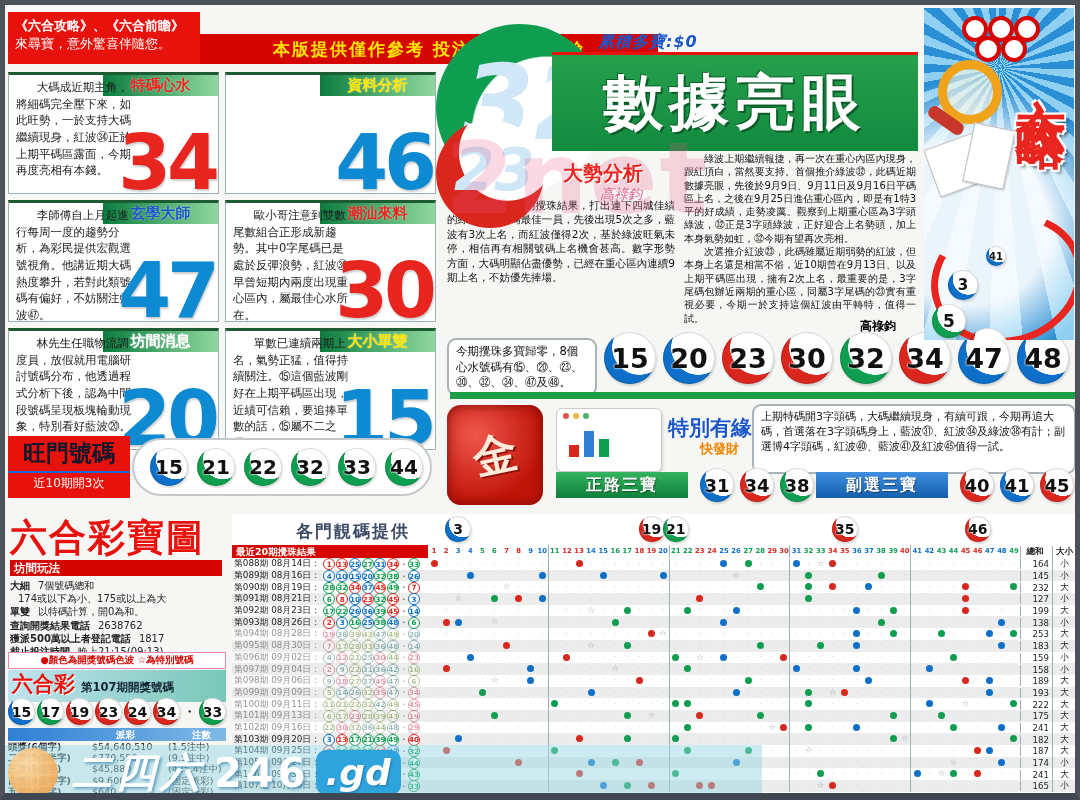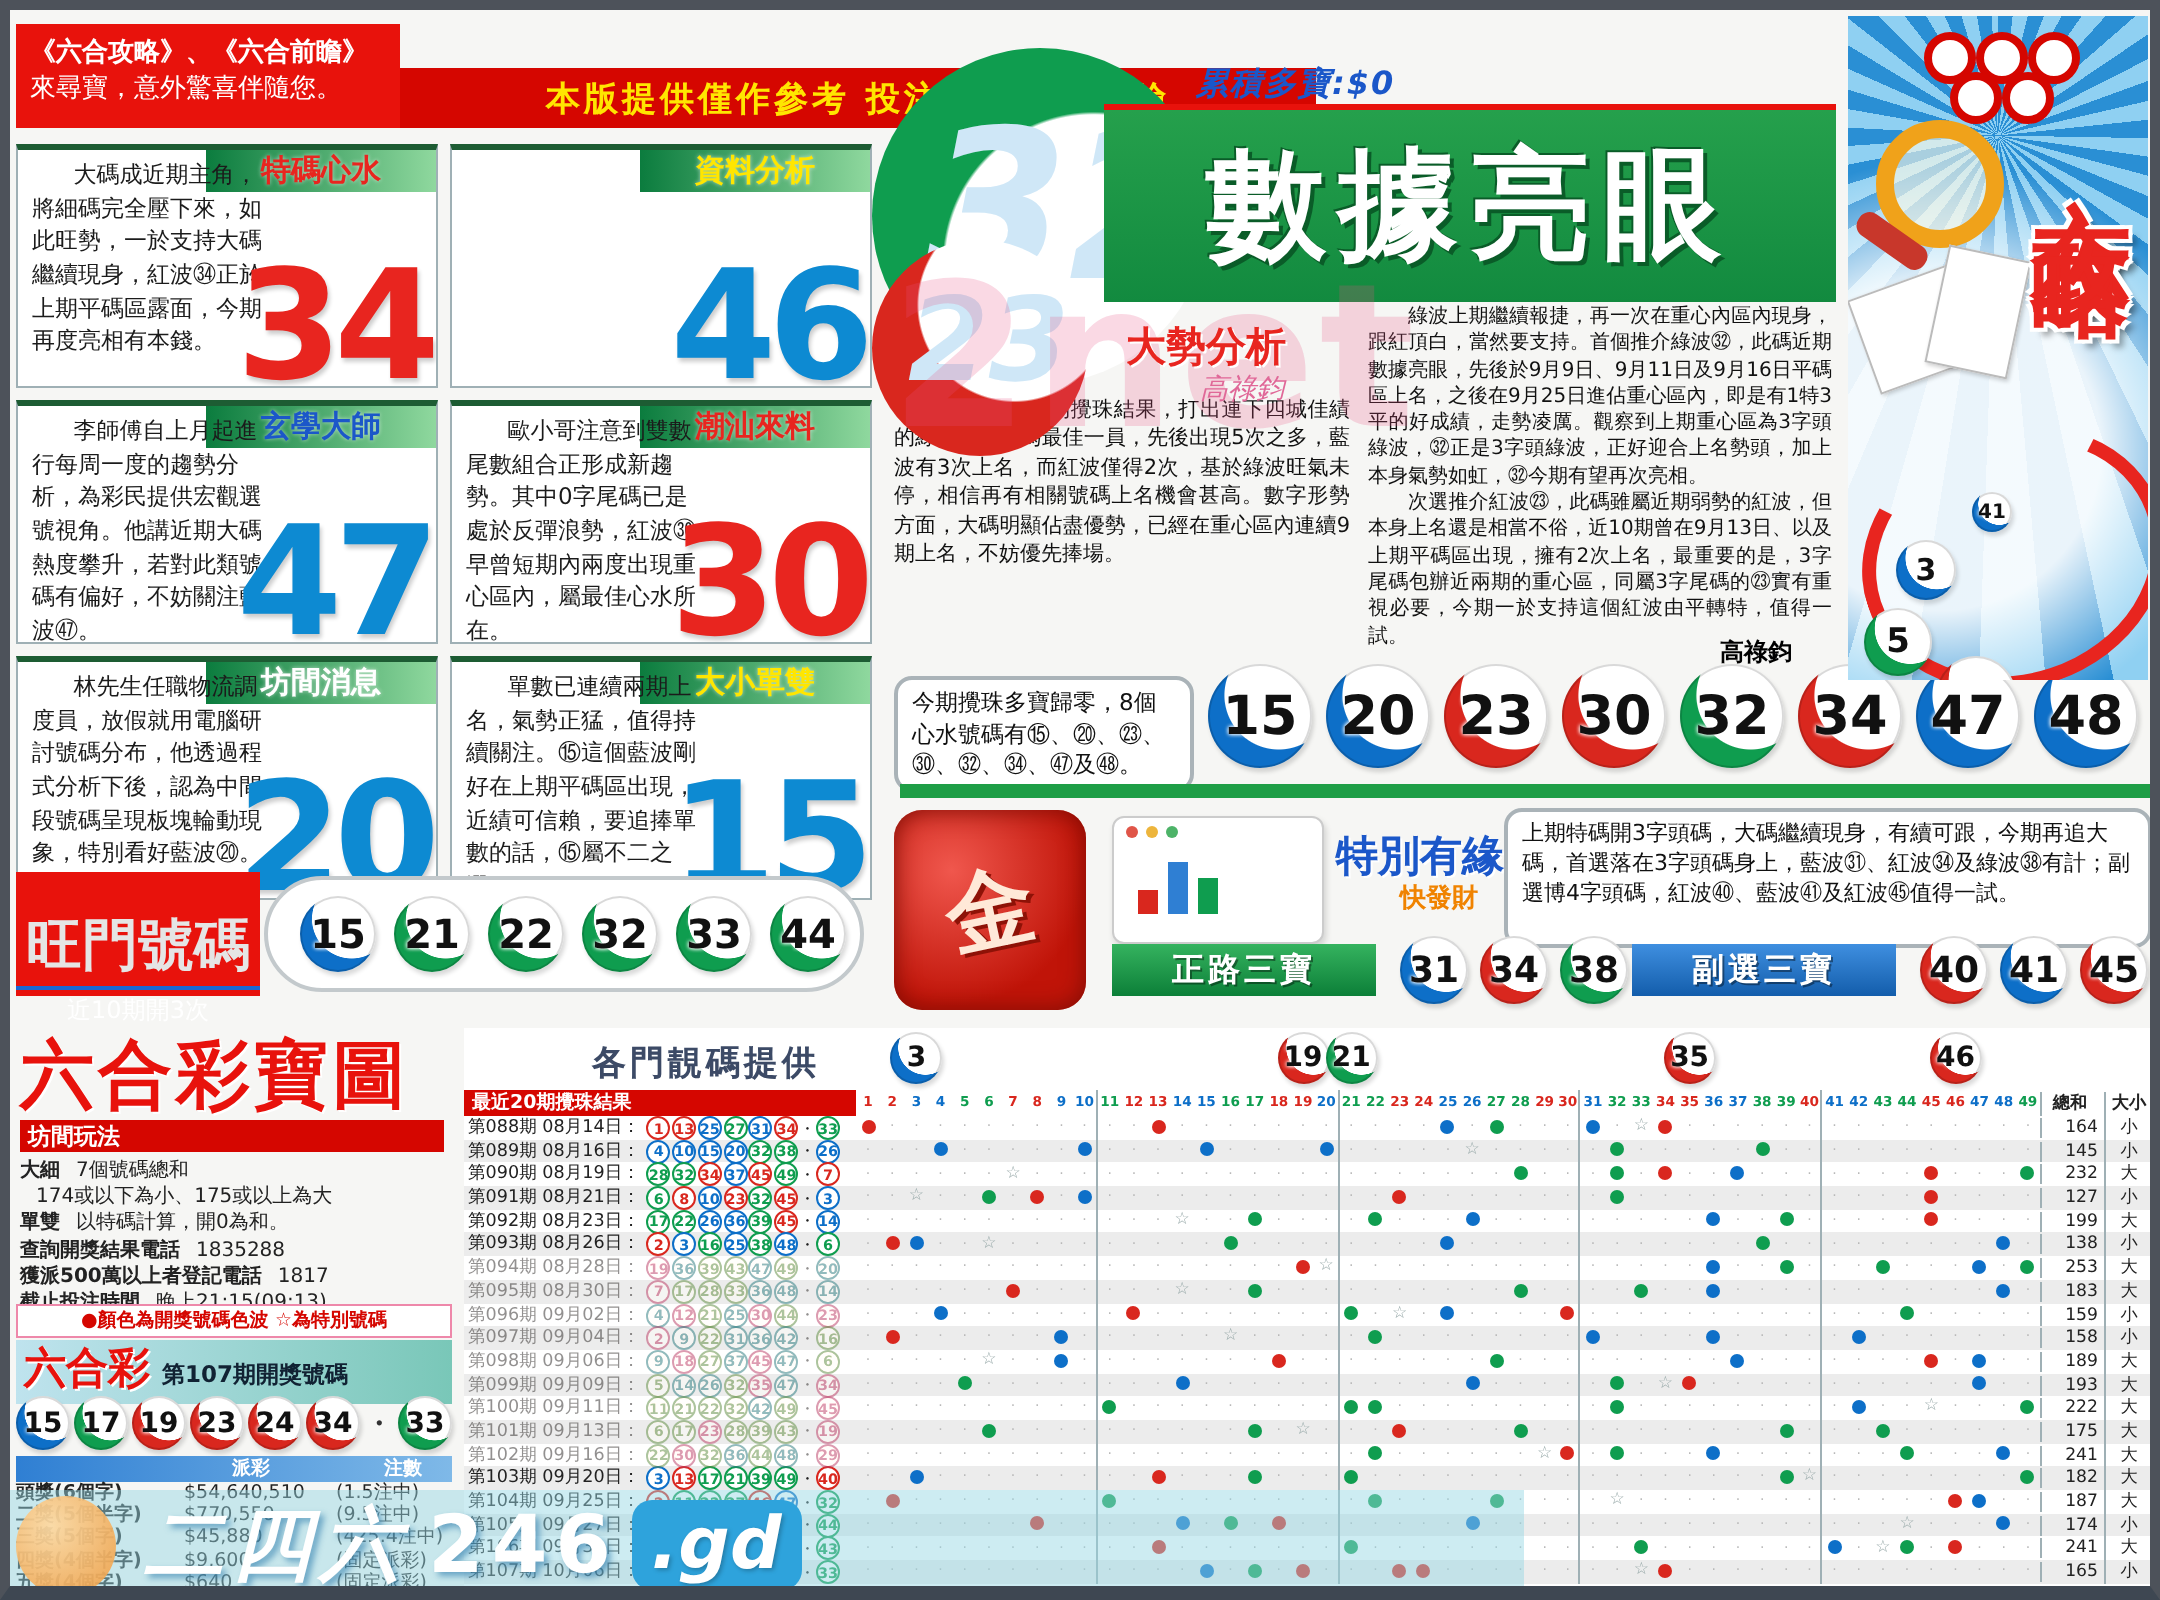--- a/index.html
+++ b/index.html
@@ -24,21 +24,21 @@
   .tipbox{position:relative;background:#fff;border:1px solid #9fb0b5;border-top:3px solid #1d5c33;height:118px;overflow:hidden;}
   .tiplabel{position:absolute;right:0;top:0;width:55%;height:21px;display:flex;align-items:center;justify-content:center;
             background:linear-gradient(90deg,#0b7c3e,#8fd89e);font-size:15px;font-weight:bold;
             text-shadow:0 0 2px rgba(255,255,255,.6);}
   .tiptext{position:absolute;left:7px;top:4px;width:118px;font-size:11.5px;line-height:1.45;color:#1b1b1b;text-indent:1.8em;margin:0;}
   .tipnum{position:absolute;right:2px;bottom:-14px;font-size:76px;font-weight:900;letter-spacing:-4px;
           text-shadow:1px 2px 2px rgba(0,0,0,.2);}
 
   
   .hotlabel{left:8px;top:436px;width:122px;height:62px;background:#e8120c;}
-  .hotlabel .t{color:#e5e5e5;font-weight:900;font-size:28px;line-height:1.2;text-align:center;display:block;margin-top:20px;}
+  .hotlabel .t{color:#0f172a;font-weight:900;font-size:23px;line-height:1.2;text-align:center;display:block;margin-top:4px;}
   .hotlabel .s{display:block;color:#fff;font-size:12px;text-align:center;border-top:2px solid #1b67d3;margin-top:3px;padding-top:2px;}
   .hotpill{left:132px;top:438px;width:300px;height:58px;background:#fff;border:2px solid #c3c9cc;border-radius:29px;
            display:flex;align-items:center;gap:9px;padding:0 16px;box-sizing:border-box;}
 
   
   .jackpot{left:598px;top:32px;color:#1b57c9;font-weight:900;font-size:16px;font-style:italic;letter-spacing:1px;}
   .mast-banner{left:552px;top:52px;width:366px;height:96px;background:linear-gradient(180deg,#25a04c,#128a3f);
                border-top:3px solid #e8120c;display:flex;align-items:center;justify-content:center;z-index:3;}
   .mast-banner span{color:#fff;font-size:60px;font-weight:900;letter-spacing:6px;
                text-shadow:2px 2px 0 #0a5c28,-1px -1px 0 #0a5c28;}
@@ -295,21 +295,21 @@
     <div class="ln">
       <span class="lb"></span>
       <span>174或以下為小、175或以上為大</span>
     </div>
     <div class="ln">
       <span class="lb">單雙</span>
       <span>以特碼計算，開0為和。</span>
     </div>
     <div class="ln">
       <span class="lb">查詢開獎結果電話</span>
-      <span>1835288</span>
+      <span>2638762</span>
     </div>
     <div class="ln">
       <span class="lb">獲派500萬以上者登記電話</span>
       <span>1817</span>
     </div>
     <div class="ln">
       <span class="lb">截止投注時間</span>
       <span>晚上21:15(09:13)</span>
     </div>
   </div>

